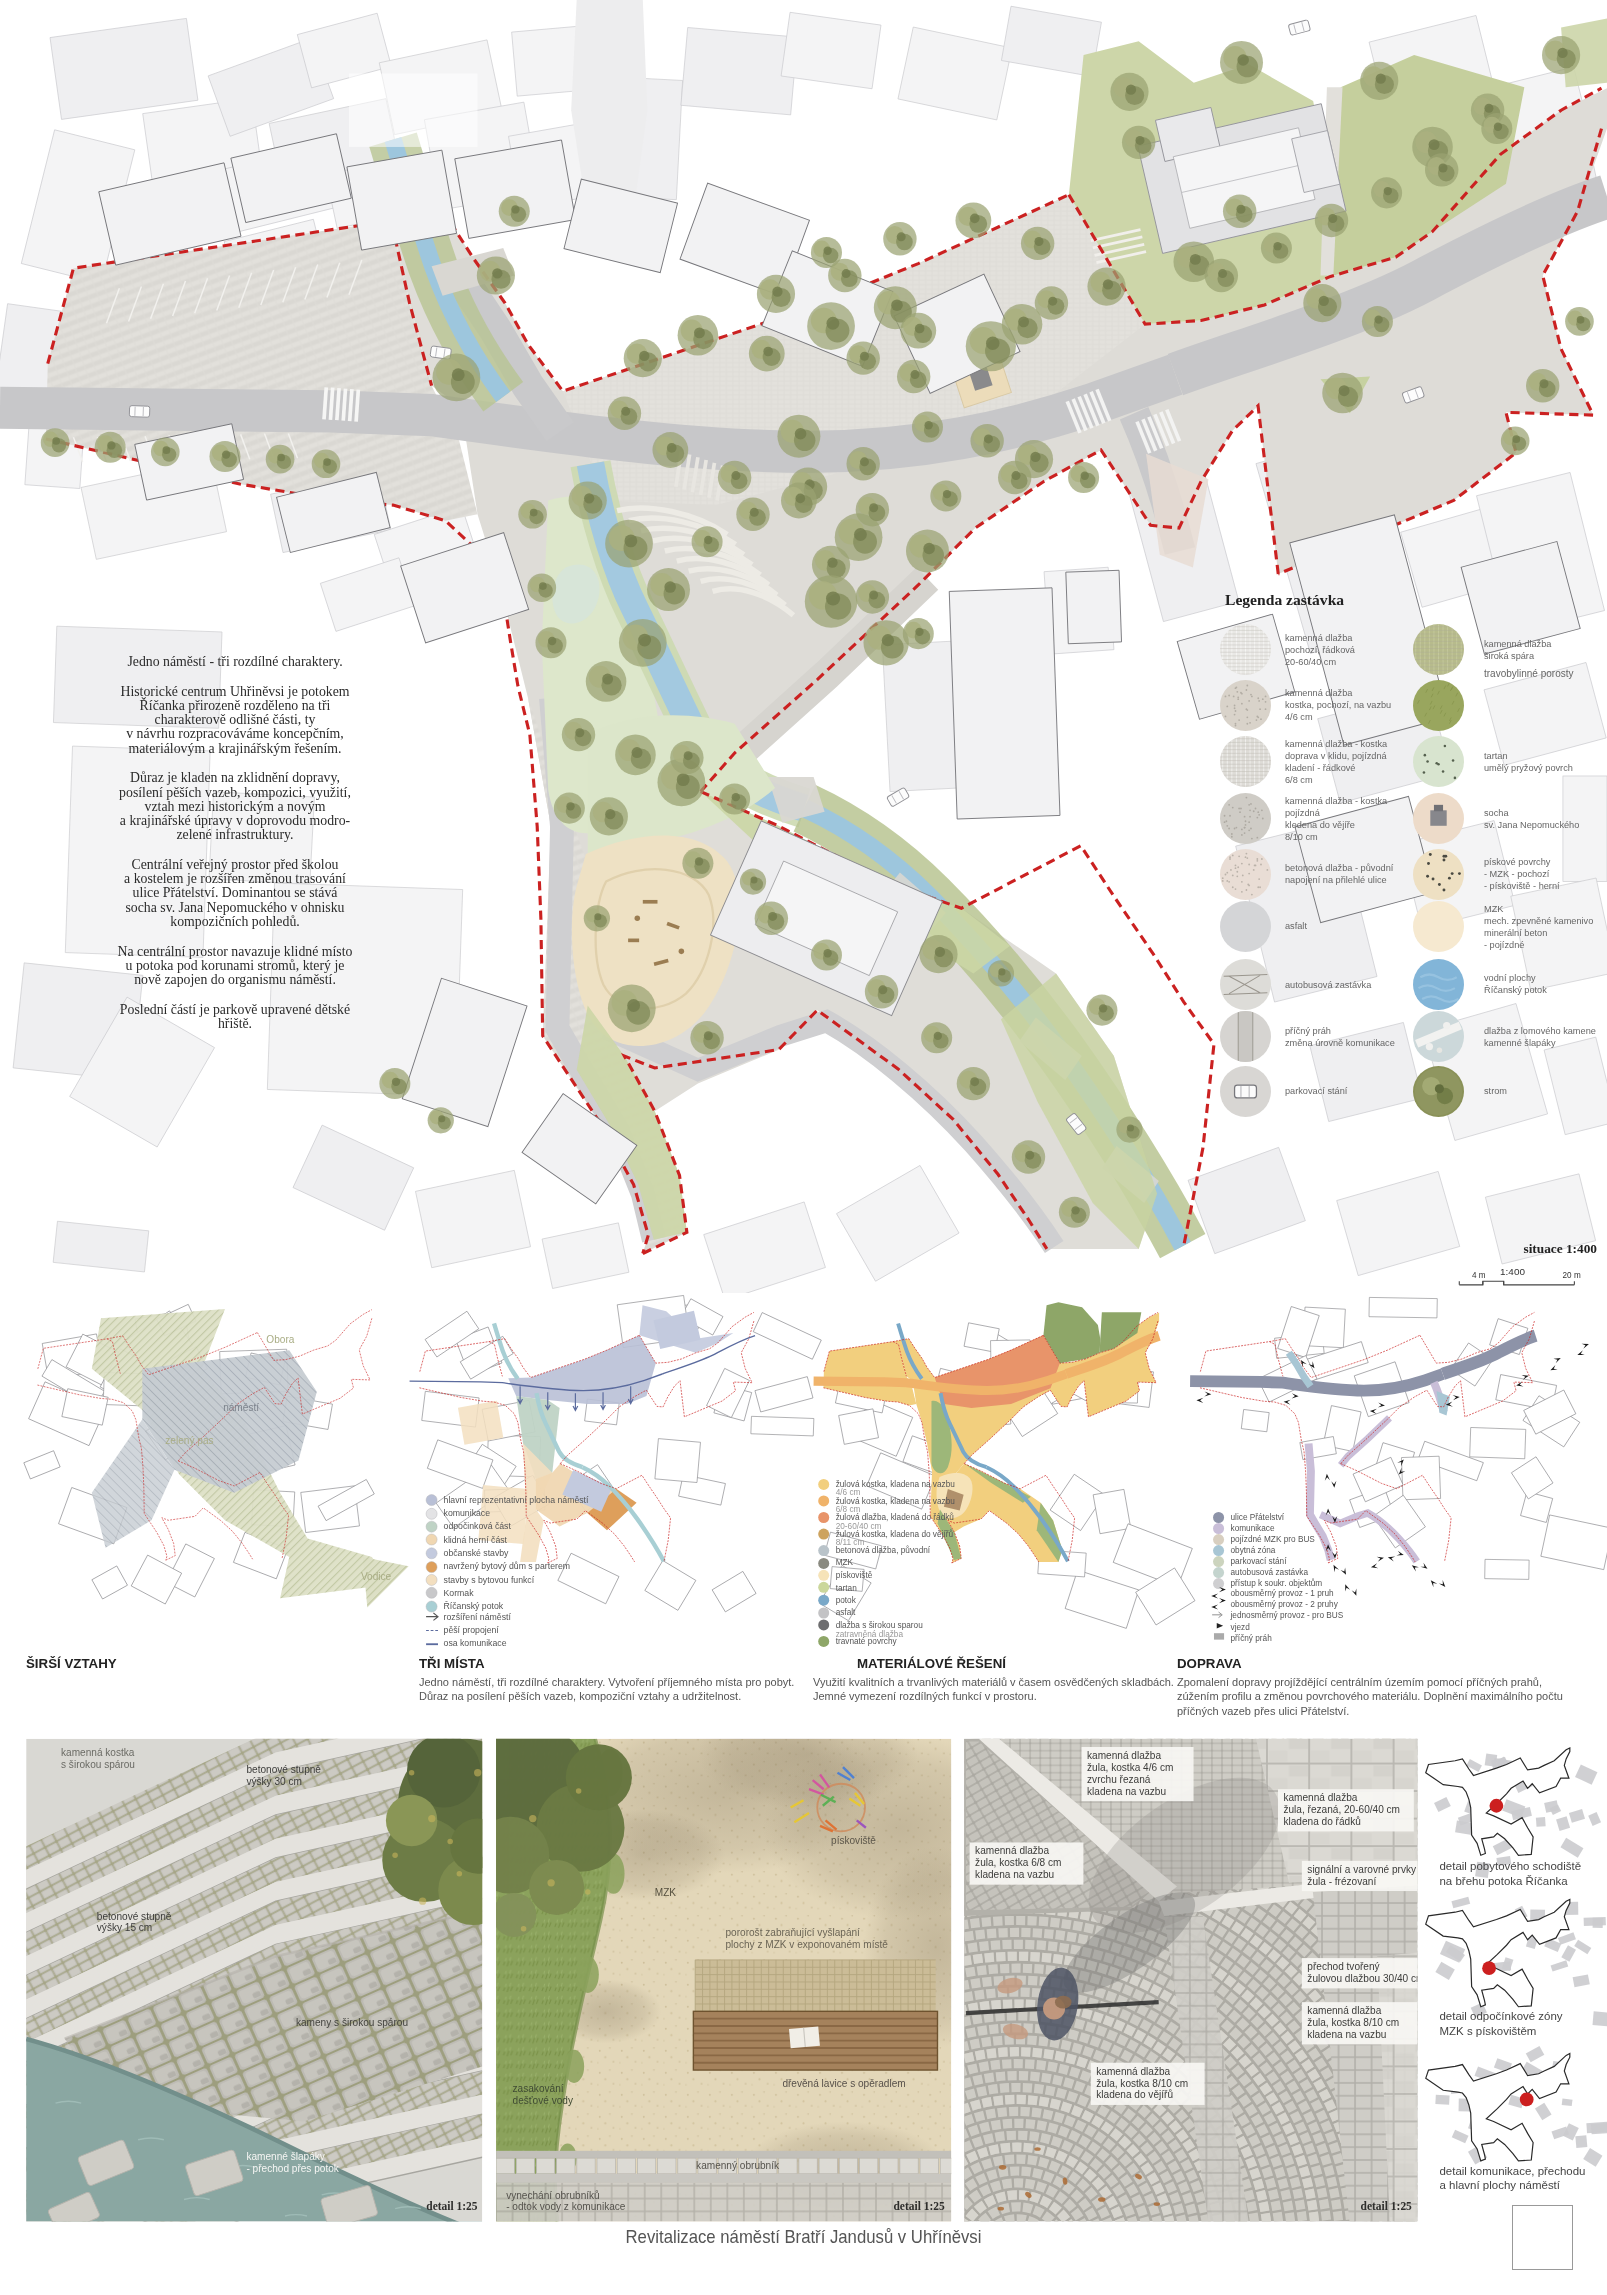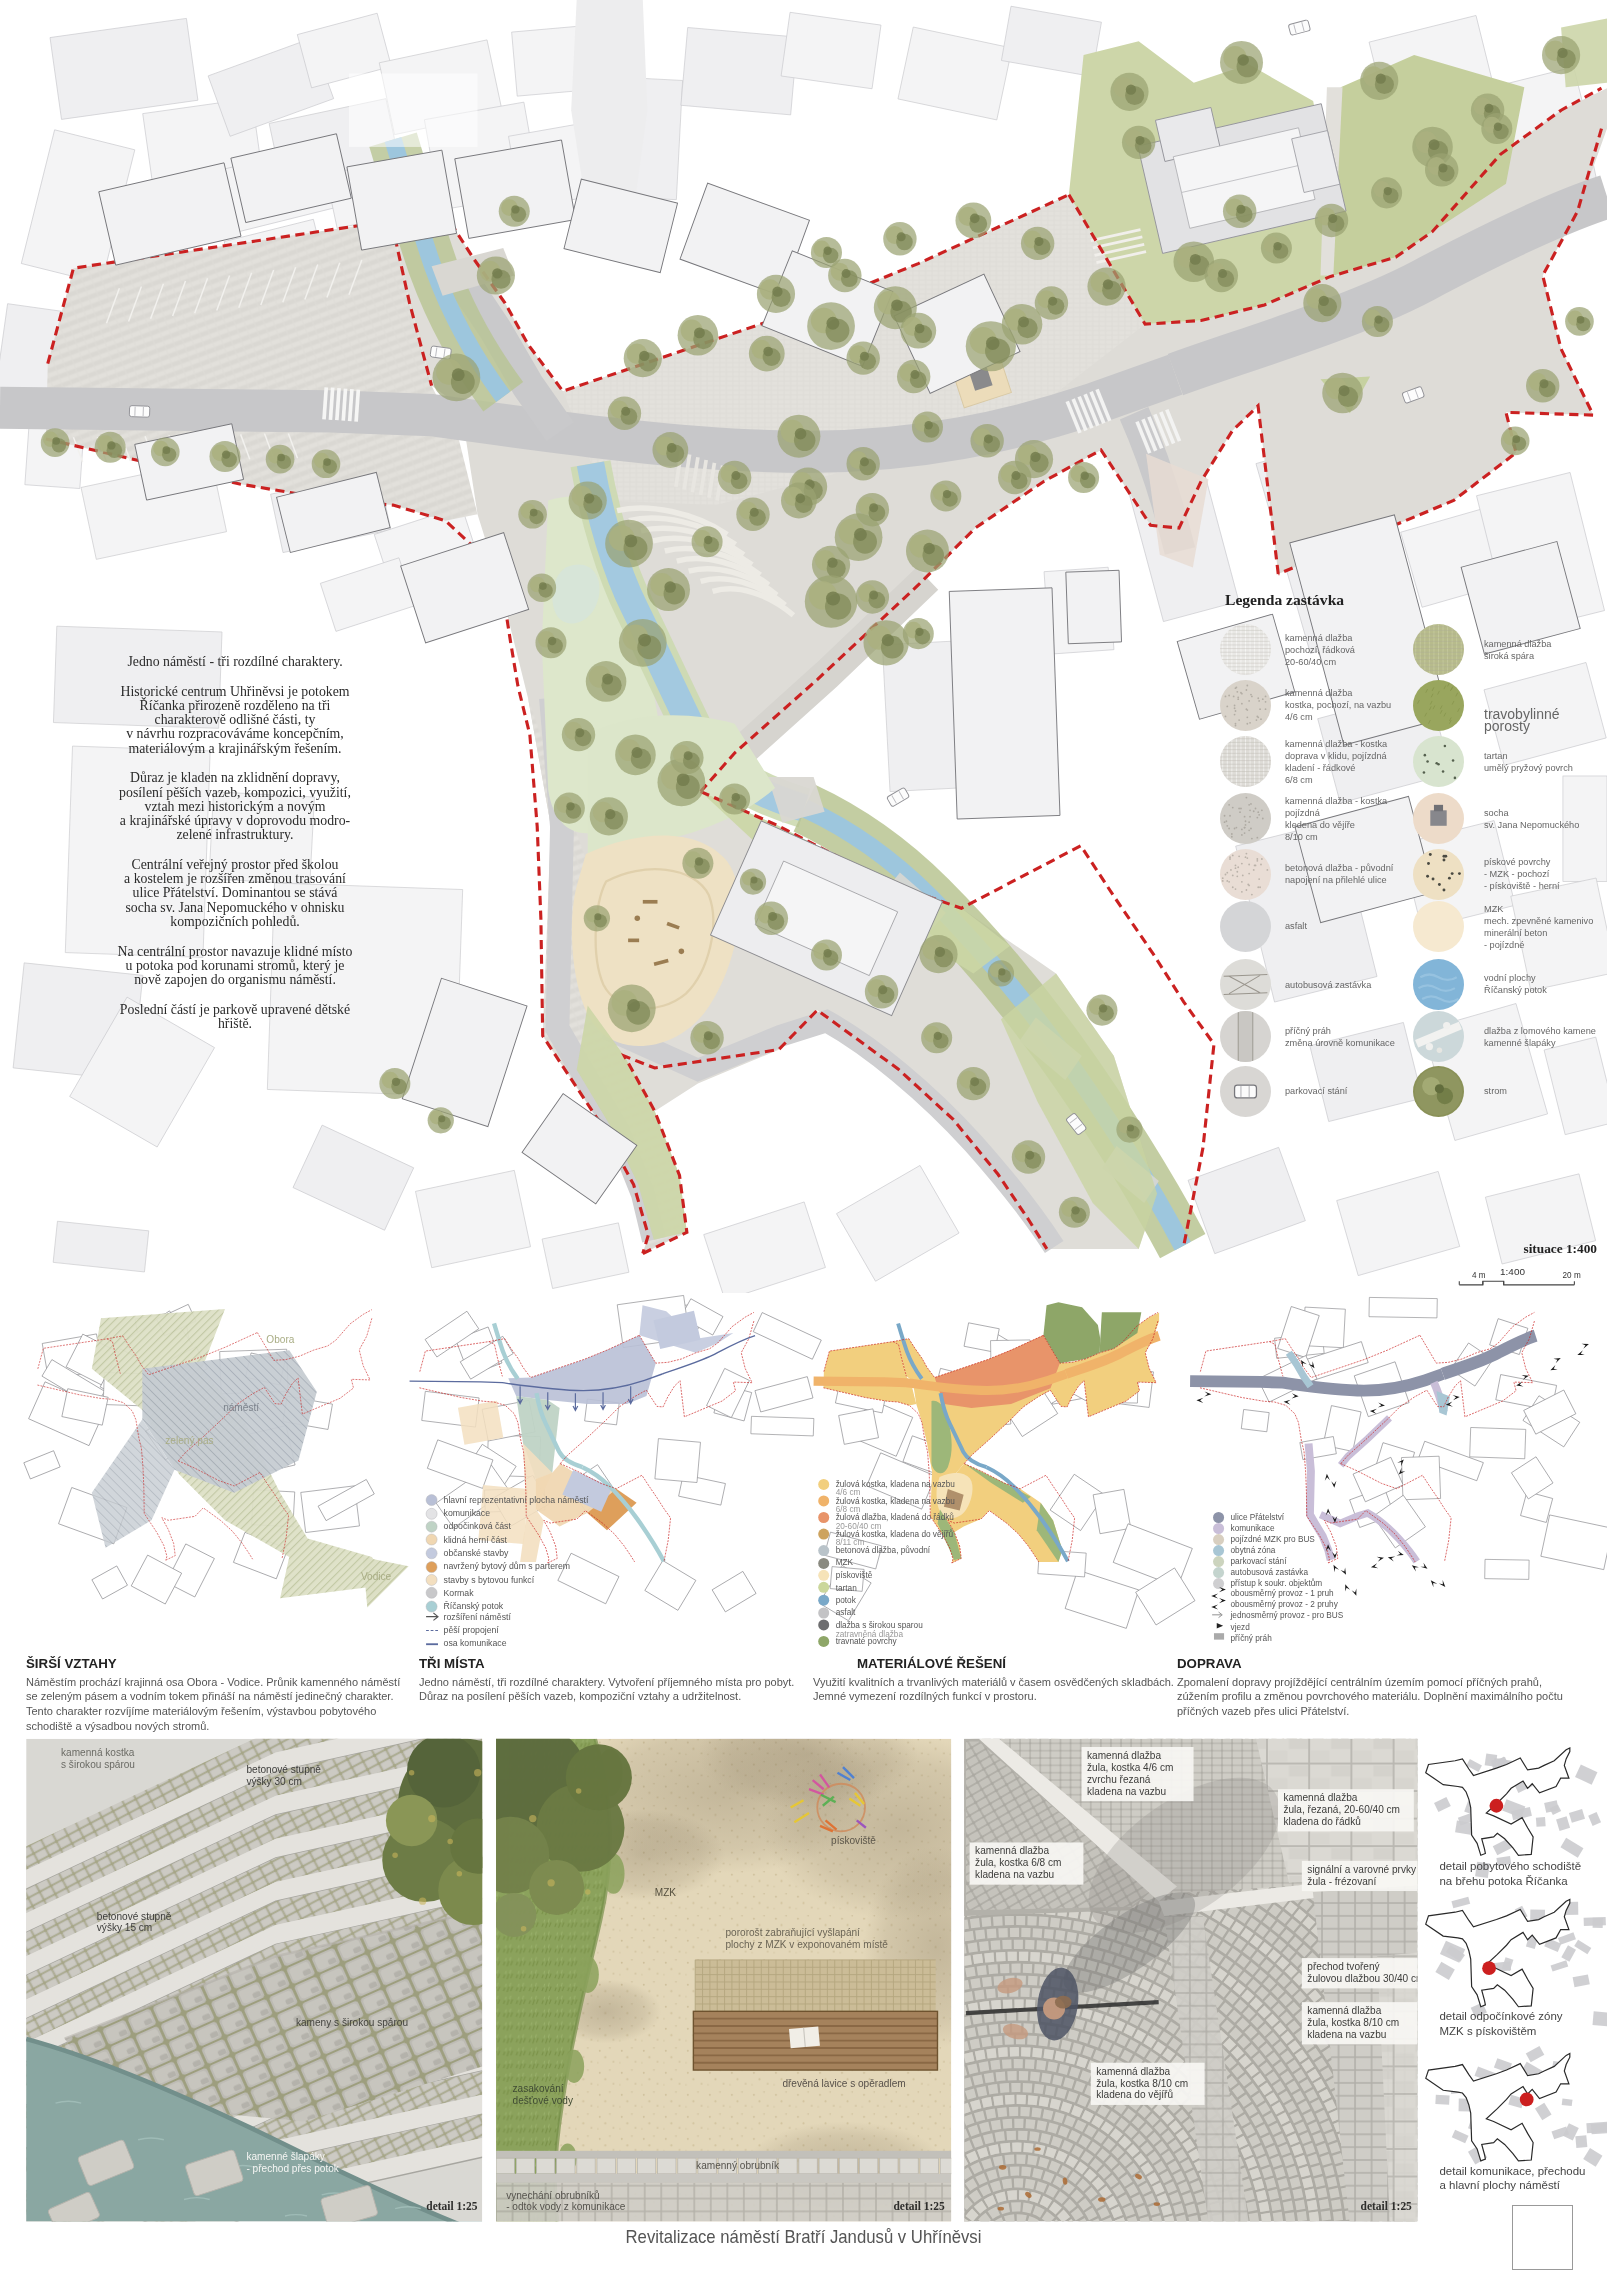--- a/index.html
+++ b/index.html
@@ -834,21 +834,21 @@
         <line x1="18" y1="33" x2="20" y2="29" stroke="#7c8a42" stroke-width="1"></line>
         <line x1="20" y1="19" x2="22" y2="15" stroke="#7c8a42" stroke-width="1"></line>
         <line x1="43" y1="27" x2="45" y2="23" stroke="#7c8a42" stroke-width="1"></line>
         <line x1="19" y1="27" x2="21" y2="23" stroke="#7c8a42" stroke-width="1"></line>
         <line x1="38" y1="7" x2="40" y2="3" stroke="#7c8a42" stroke-width="1"></line>
         <line x1="40" y1="45" x2="42" y2="41" stroke="#7c8a42" stroke-width="1"></line>
         <line x1="22" y1="32" x2="24" y2="28" stroke="#7c8a42" stroke-width="1"></line>
         <line x1="13" y1="40" x2="15" y2="36" stroke="#7c8a42" stroke-width="1"></line>
       </g>
     </svg></div>
-<div class="abs" style="left:1484px;top:708px;font-size:14px;line-height:12px;color:#666;">
+<div class="abs" style="left:1484px;top:668px;font-size:10px;line-height:12px;color:#666;text-align:center;">
     <div>travobylinné porosty</div>
   </div>
 
 <div class="abs" style="left:1413px;top:736px;"><svg width="51" height="51" viewBox="0 0 56 56">
       <defs>
         <clipPath id="lgc12">
           <circle cx="28" cy="28" r="28"></circle>
         </clipPath>
       </defs>
       <circle cx="28" cy="28" r="28" fill="#d8e4cf"></circle>
@@ -1371,21 +1371,20 @@
       <text x="1340" y="362" font-size="9" fill="#555">jednosměrný provoz - pro BUS</text>
 <path d="M1325,367 l7,3 l-7,3 Z" fill="#222"></path>
       <text x="1340" y="374" font-size="9" fill="#555">vjezd</text>
 <rect x="1322" y="378" width="11" height="7" fill="#aaa"></rect>
       <text x="1340" y="386" font-size="9" fill="#555">příčný práh</text>
 </g>
   </svg>
 
 <div class="abs" style="left:26px;top:1656px;width:386px;">
     <div style="font-weight:bold;font-size:13.3px;color:#222;margin-bottom:3.7px;">ŠIRŠÍ VZTAHY</div>
-    <div style="font-size:11px;line-height:14.7px;color:#555;">Náměstím prochází krajinná osa Obora - Vodice. Průnik kamenného náměstí se zeleným pásem a vodním tokem přináší na náměstí jedinečný charakter. Tento charakter rozvíjíme materiálovým řešením, výstavbou pobytového schodiště a výsadbou nových stromů.</div>
   </div>
 
 <div class="abs" style="left:419px;top:1656px;width:386px;">
     <div style="font-weight:bold;font-size:13.3px;color:#222;margin-bottom:3.7px;">TŘI MÍSTA</div>
     <div style="font-size:11px;line-height:14.7px;color:#555;">Jedno náměstí, tři rozdílné charaktery. Vytvoření příjemného místa pro pobyt. Důraz na posílení pěších vazeb, kompoziční vztahy a udržitelnost.</div>
   </div>
 
 <div class="abs" style="left:813px;top:1656px;width:386px;">
     <div style="font-weight:bold;font-size:13.3px;color:#222;margin-bottom:3.7px;padding-left:44px;">MATERIÁLOVÉ ŘEŠENÍ</div>
     <div style="font-size:11px;line-height:14.7px;color:#555;">Využití kvalitních a trvanlivých materiálů v časem osvědčených skladbách. Jemné vymezení rozdílných funkcí v prostoru.</div>

